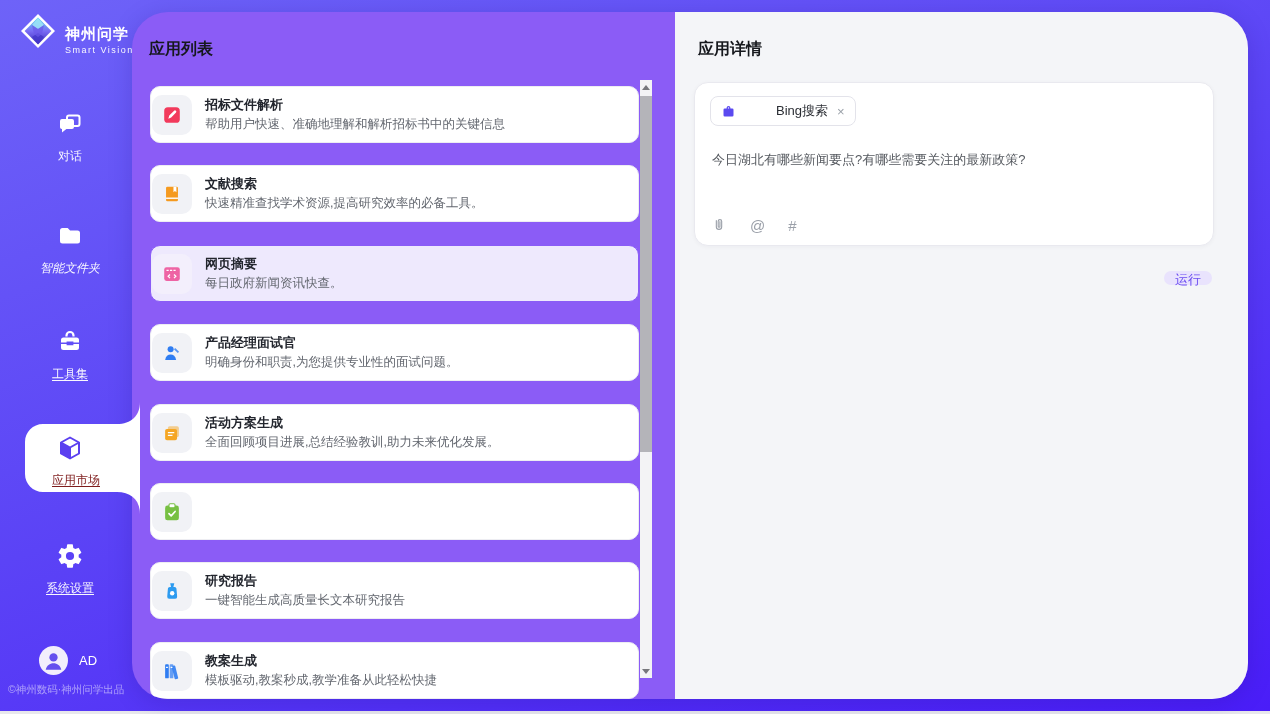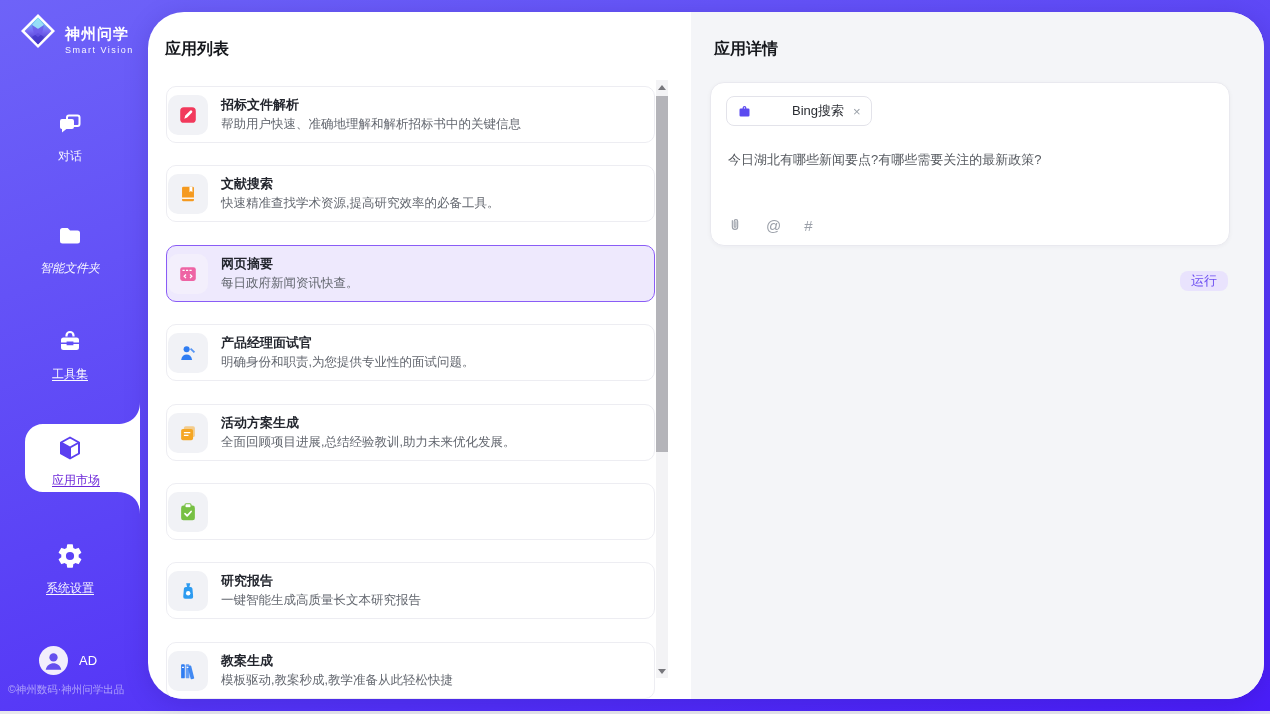--- a/index.html
+++ b/index.html
@@ -13,30 +13,30 @@
 
   
   .sidebar { position:absolute; left:0; top:0; width:140px; height:711px; z-index:3; color:#fff; }
   .logo { position:absolute; left:18px; top:11px; display:flex; align-items:flex-end; gap:7px; }
   .logo-name { font-size:15px; font-weight:bold; letter-spacing:1px; }
   .logo-sub { font-size:9px; letter-spacing:1.5px; margin-top:1px; opacity:.95; }
   .pill { position:absolute; left:25px; top:402px; width:115px; height:112px; }
   .nav-item { position:absolute; left:0; width:140px; display:flex; flex-direction:column;
               align-items:center; cursor:pointer; }
   .nav-item .nlabel { margin-top:6px; font-size:12px; color:rgba(255,255,255,.96); }
-  .nav-item.active .nlabel { color:#6d28d9;margin-left:12px; }
+  .nav-item.active .nlabel { color:#7f1d1d;margin-left:12px; }
   .u { text-decoration:underline; text-underline-offset:2px; }
   .user-row { position:absolute; left:39px; top:646px; display:flex; align-items:center; gap:11px; cursor:pointer; }
   .avatar { width:29px; height:29px; border-radius:50%; background:#f2eefc; display:flex;
             align-items:center; justify-content:center; overflow:hidden; }
   .user-ini { font-size:13px; color:#fff; }
   .copyright { position:absolute; left:8px; top:683px; font-size:10.5px; color:rgba(255,255,255,.5); white-space:nowrap; }
 
   
-  .content { position:absolute; left:148px; top:12px; width:1116px; height:687px; background:#ffffff;
+  .content { position:absolute; left:132px; top:12px; width:1116px; height:687px; background:#8b5cf6;
              border-radius:36px; overflow:hidden; z-index:2; box-shadow:0 4px 24px rgba(30,10,120,.18); }
   .detail-bg { position:absolute; left:543px; top:0; width:573px; height:687px; background:#f4f5f8; }
   .panel-title { position:absolute; font-size:16px; font-weight:bold; color:#16181d; }
   .list-title { left:17px; top:27px; }
   .detail-title { left:566px; top:27px; }
 
   
   .card { position:absolute; left:18px; width:489px; height:57px; border:1px solid #ededf2;
           border-radius:10px; background:#fff; display:flex; align-items:center; gap:13px;
           padding:0 1px; cursor:pointer; }
@@ -62,21 +62,21 @@
   .input-card { position:absolute; left:562px; top:70px; width:520px; height:164px; background:#fff;
                 border:1px solid #e9e9ef; border-radius:14px; box-shadow:0 1px 4px rgba(20,20,40,.04); }
   .tag { position:absolute; left:15px; top:13px; height:30px; display:inline-flex; align-items:center;
          gap:6px; padding:0 10px; border:1px solid #e3e3ea; border-radius:8px; background:#fff; cursor:pointer; }
   .tag-label { font-size:13px; color:#2a2d33;margin-left:34px; }
   .tag-x { font-size:13px; color:#9aa0a8; margin-left:3px; cursor:pointer; }
   .query { position:absolute; left:17px; top:68px; width:480px; font-size:13px; color:#55595f; cursor:text; }
   .actions { position:absolute; left:16px; top:133px; display:flex; align-items:center; gap:23px;
              color:#9ba0a9; }
   .actions .txt-ic { font-size:15px; cursor:pointer; }
-  .run { position:absolute; left:1032px; top:259px; width:48px; height:20px; border:none; border-radius:8px;
+  .run { position:absolute; left:1032px; top:259px; width:48px; height:14px; border:none; border-radius:8px;
          background:#e9e3fd; color:#6b4df1; font-size:13px; font-family:inherit; cursor:pointer; }
 </style>
 </head>
 <body>
 
 <div class="screen">
   <div class="bg"></div>
 
   <aside class="sidebar">
     <div class="logo">

